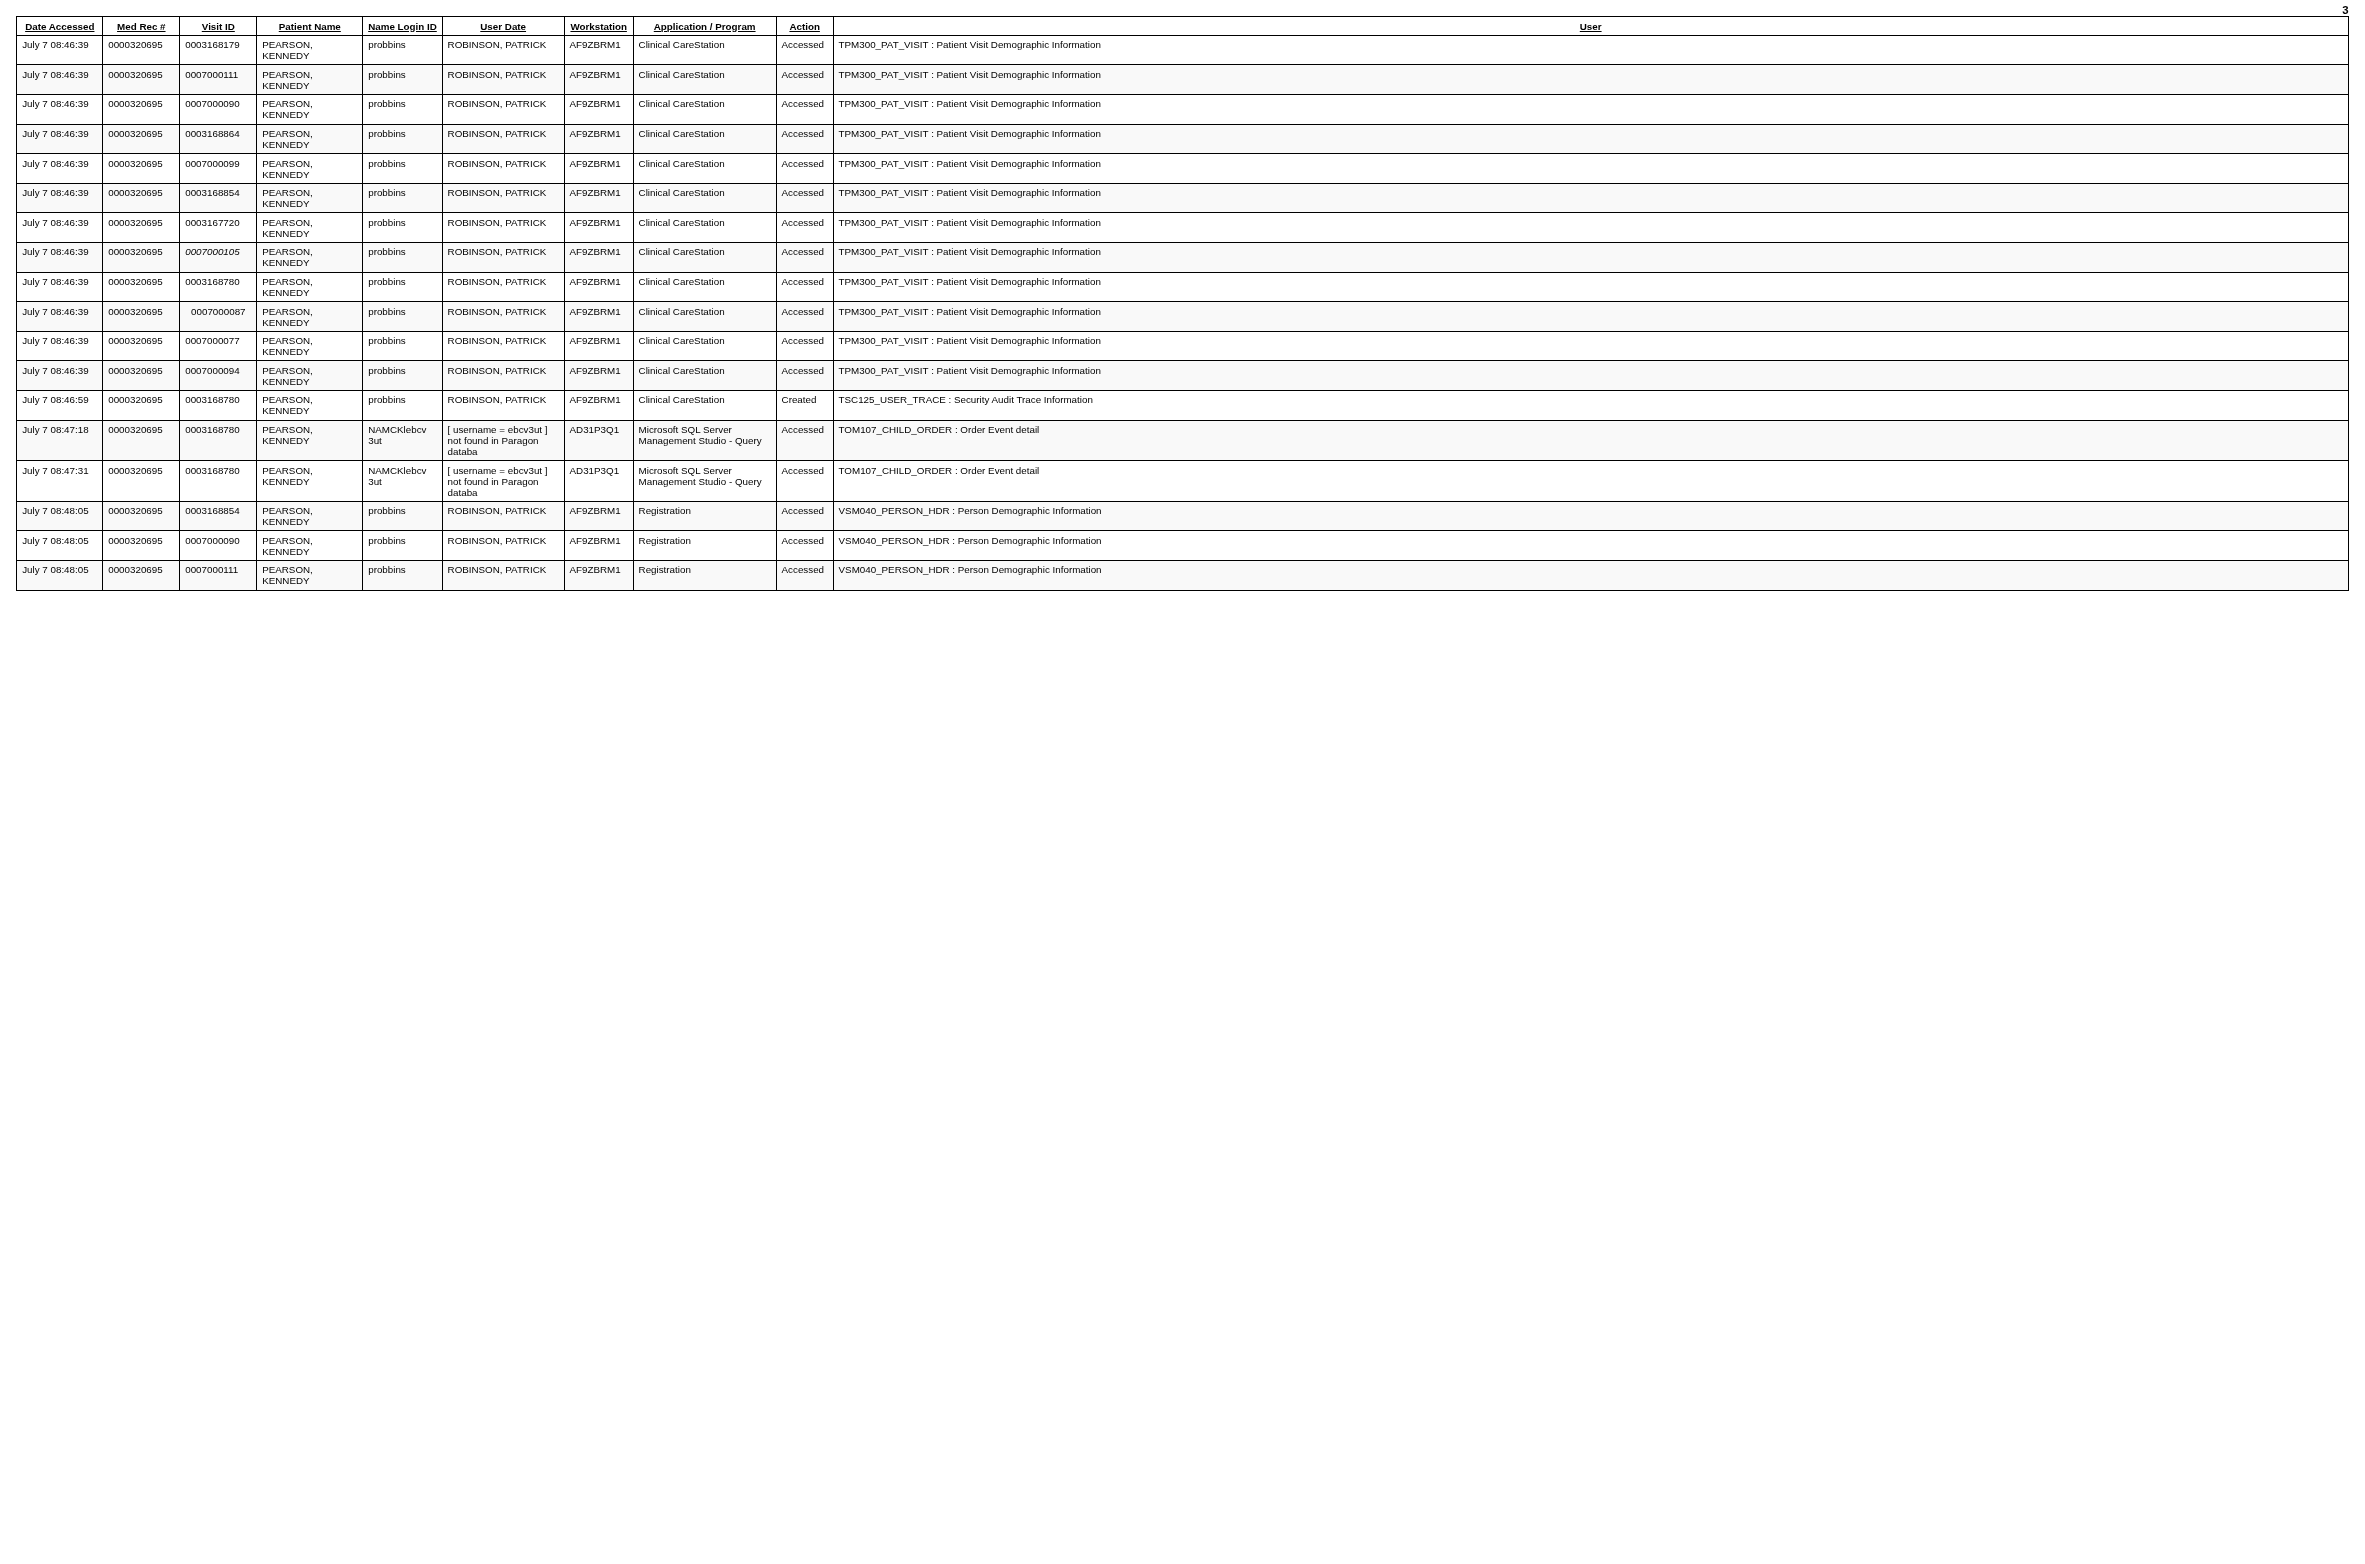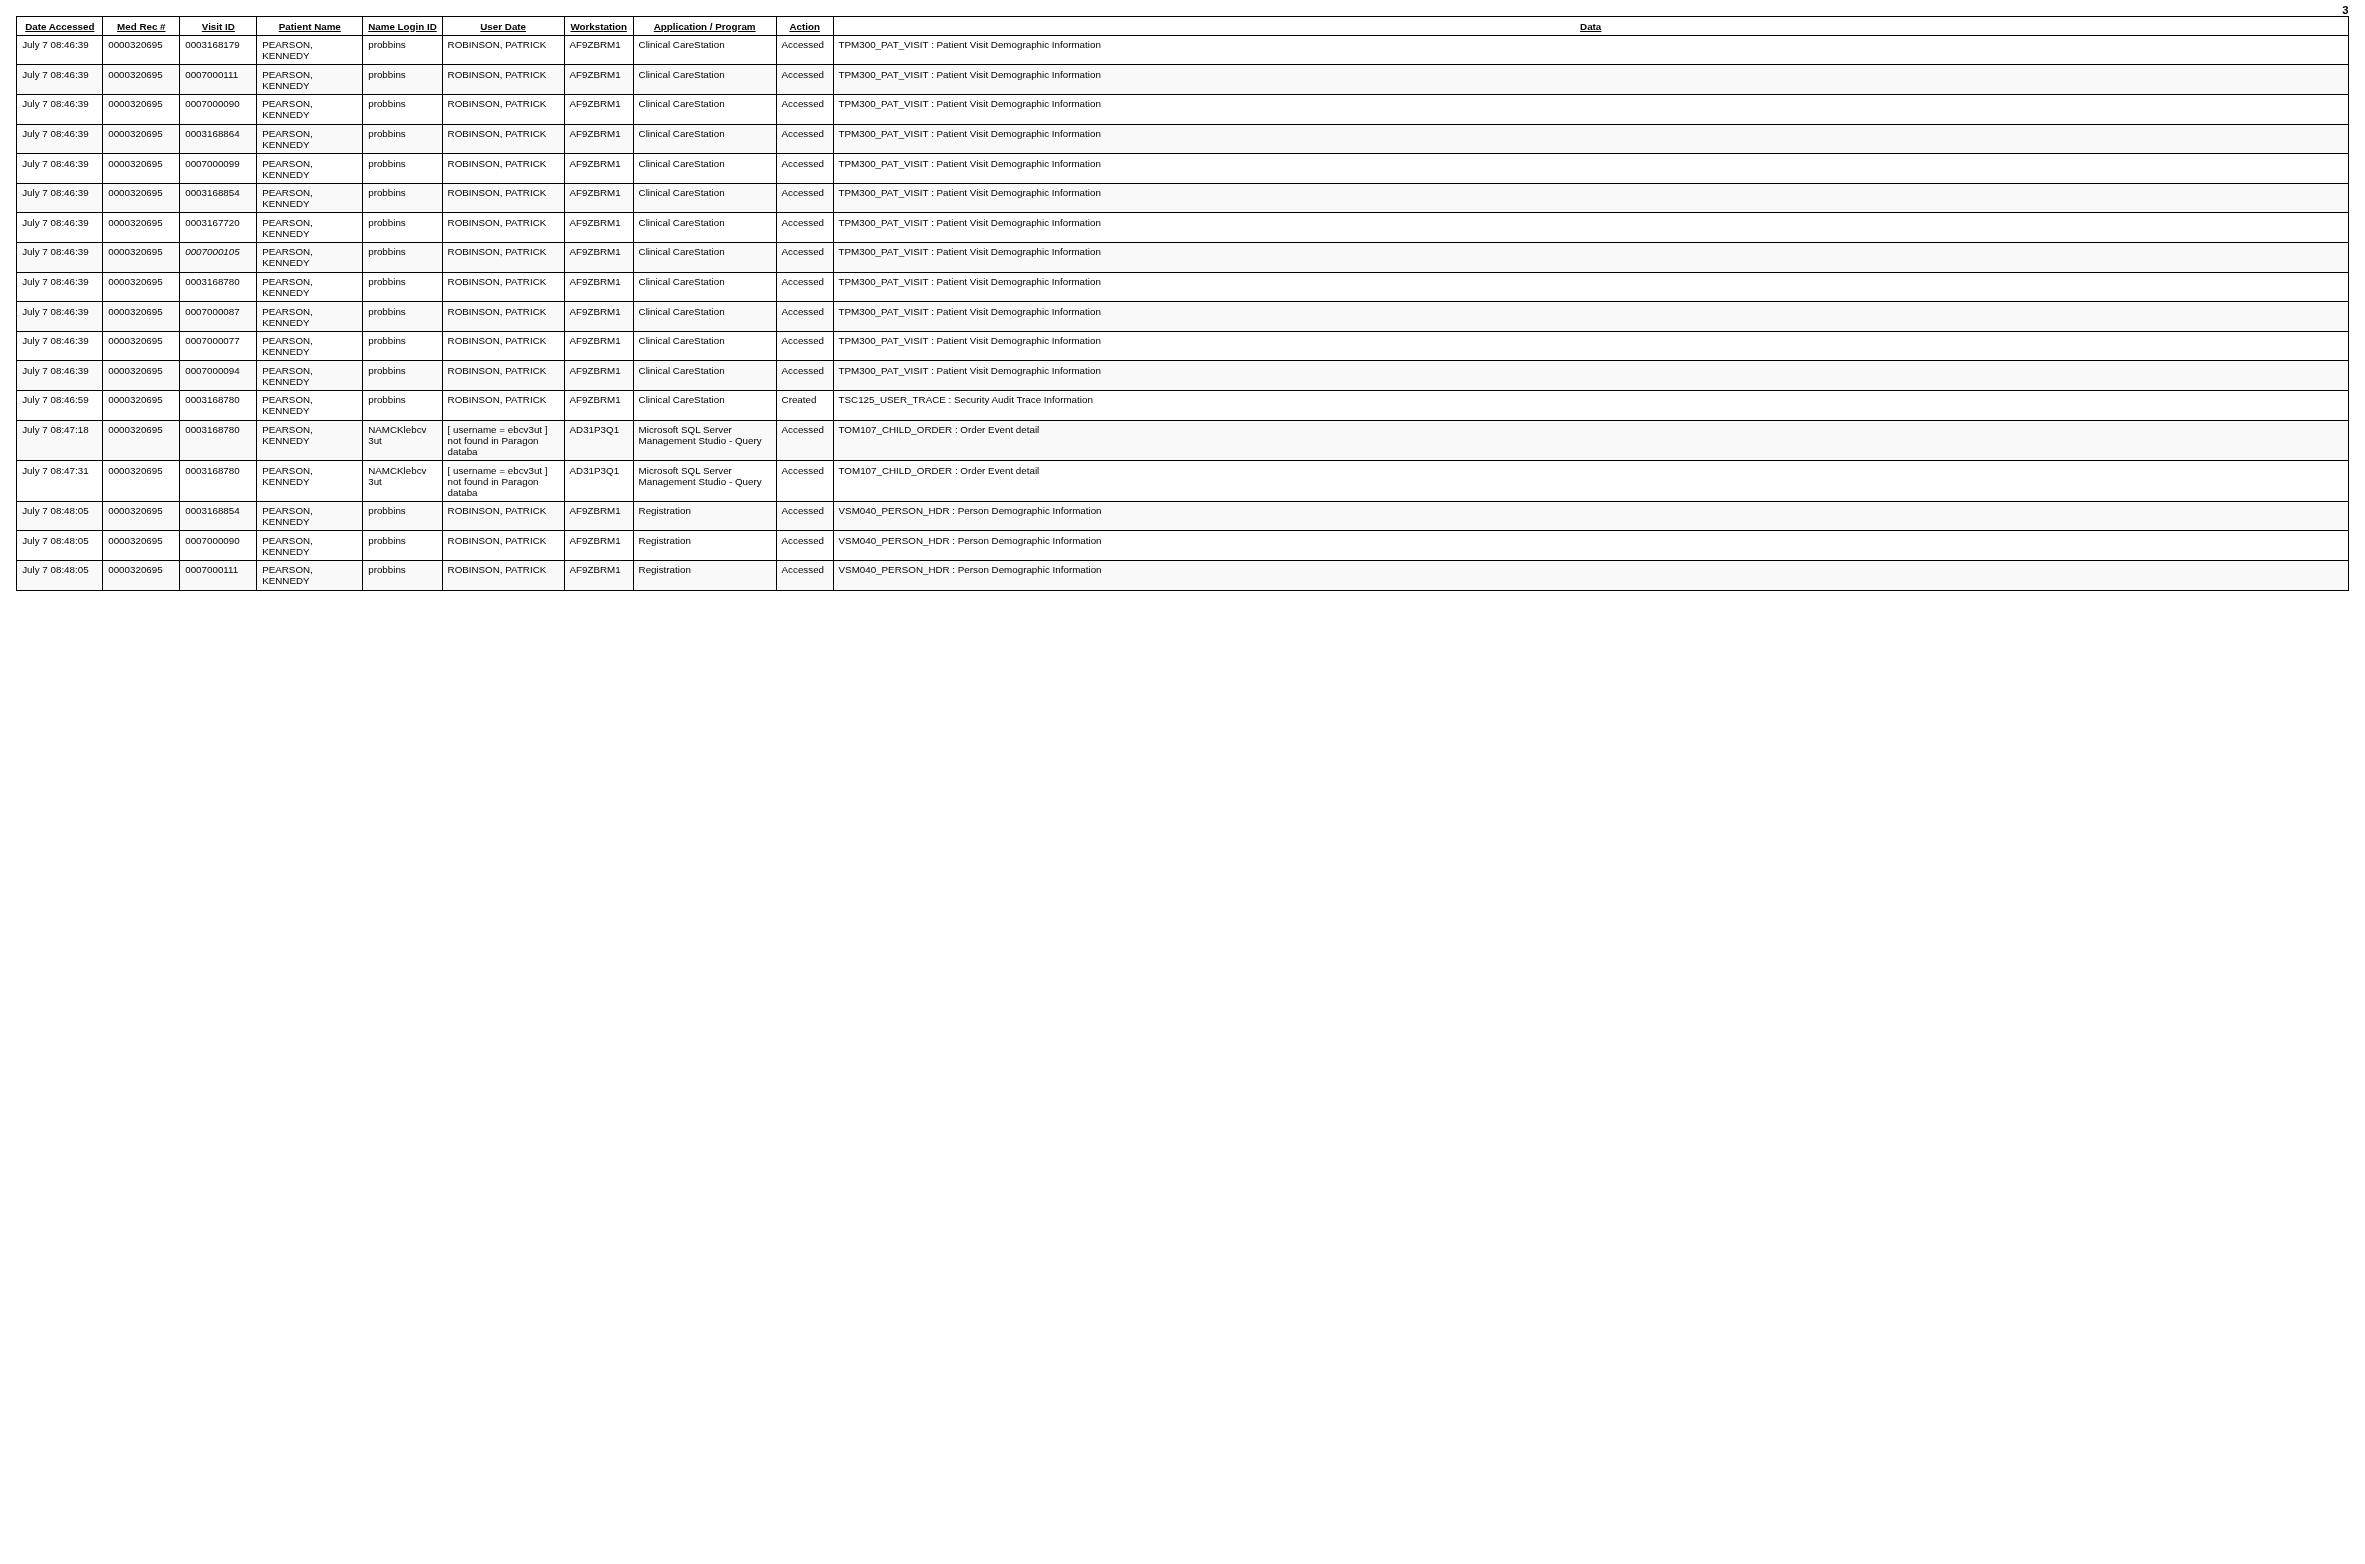--- a/index.html
+++ b/index.html
@@ -69,21 +69,21 @@
       <tr>
         <th class="col-date">Date Accessed</th>
         <th class="col-medrec">Med Rec #</th>
         <th class="col-visit">Visit ID</th>
         <th class="col-patient">Patient Name</th>
         <th class="col-login">Name Login ID</th>
         <th class="col-username">User Date</th>
         <th class="col-workstation">Workstation</th>
         <th class="col-app">Application / Program</th>
         <th class="col-action">Action</th>
-        <th class="col-data">Data</th>
+        <th class="col-data">User</th>
       </tr>
     </thead>
     <tbody id="table-body">
     <tr>
           <td style="white-space: pre-wrap;">July 7 08:46:39</td>
           <td style="white-space: pre-wrap;">0000320695</td>
           <td style="white-space: pre-wrap;">0003168179</td>
           <td style="white-space: pre-wrap;">PEARSON, KENNEDY</td>
           <td style="white-space: pre-wrap;">probbins</td>
           <td style="white-space: pre-wrap;">ROBINSON, PATRICK</td>
@@ -184,21 +184,21 @@
           <td style="white-space: pre-wrap;">probbins</td>
           <td style="white-space: pre-wrap;">ROBINSON, PATRICK</td>
           <td style="white-space: pre-wrap;">AF9ZBRM1</td>
           <td style="white-space: pre-wrap;">Clinical CareStation</td>
           <td style="white-space: pre-wrap;">Accessed</td>
           <td style="white-space: pre-wrap;">TPM300_PAT_VISIT : Patient Visit Demographic Information</td>
         </tr>
         <tr>
           <td style="white-space: pre-wrap;">July 7 08:46:39</td>
           <td style="white-space: pre-wrap;">0000320695</td>
-          <td style="white-space: pre-wrap;">0007000087</td>
+          <td style="white-space: pre-wrap; text-align: center;">0007000087</td>
           <td style="white-space: pre-wrap;">PEARSON, KENNEDY</td>
           <td style="white-space: pre-wrap;">probbins</td>
           <td style="white-space: pre-wrap;">ROBINSON, PATRICK</td>
           <td style="white-space: pre-wrap;">AF9ZBRM1</td>
           <td style="white-space: pre-wrap;">Clinical CareStation</td>
           <td style="white-space: pre-wrap;">Accessed</td>
           <td style="white-space: pre-wrap;">TPM300_PAT_VISIT : Patient Visit Demographic Information</td>
         </tr>
         <tr>
           <td style="white-space: pre-wrap;">July 7 08:46:39</td>

